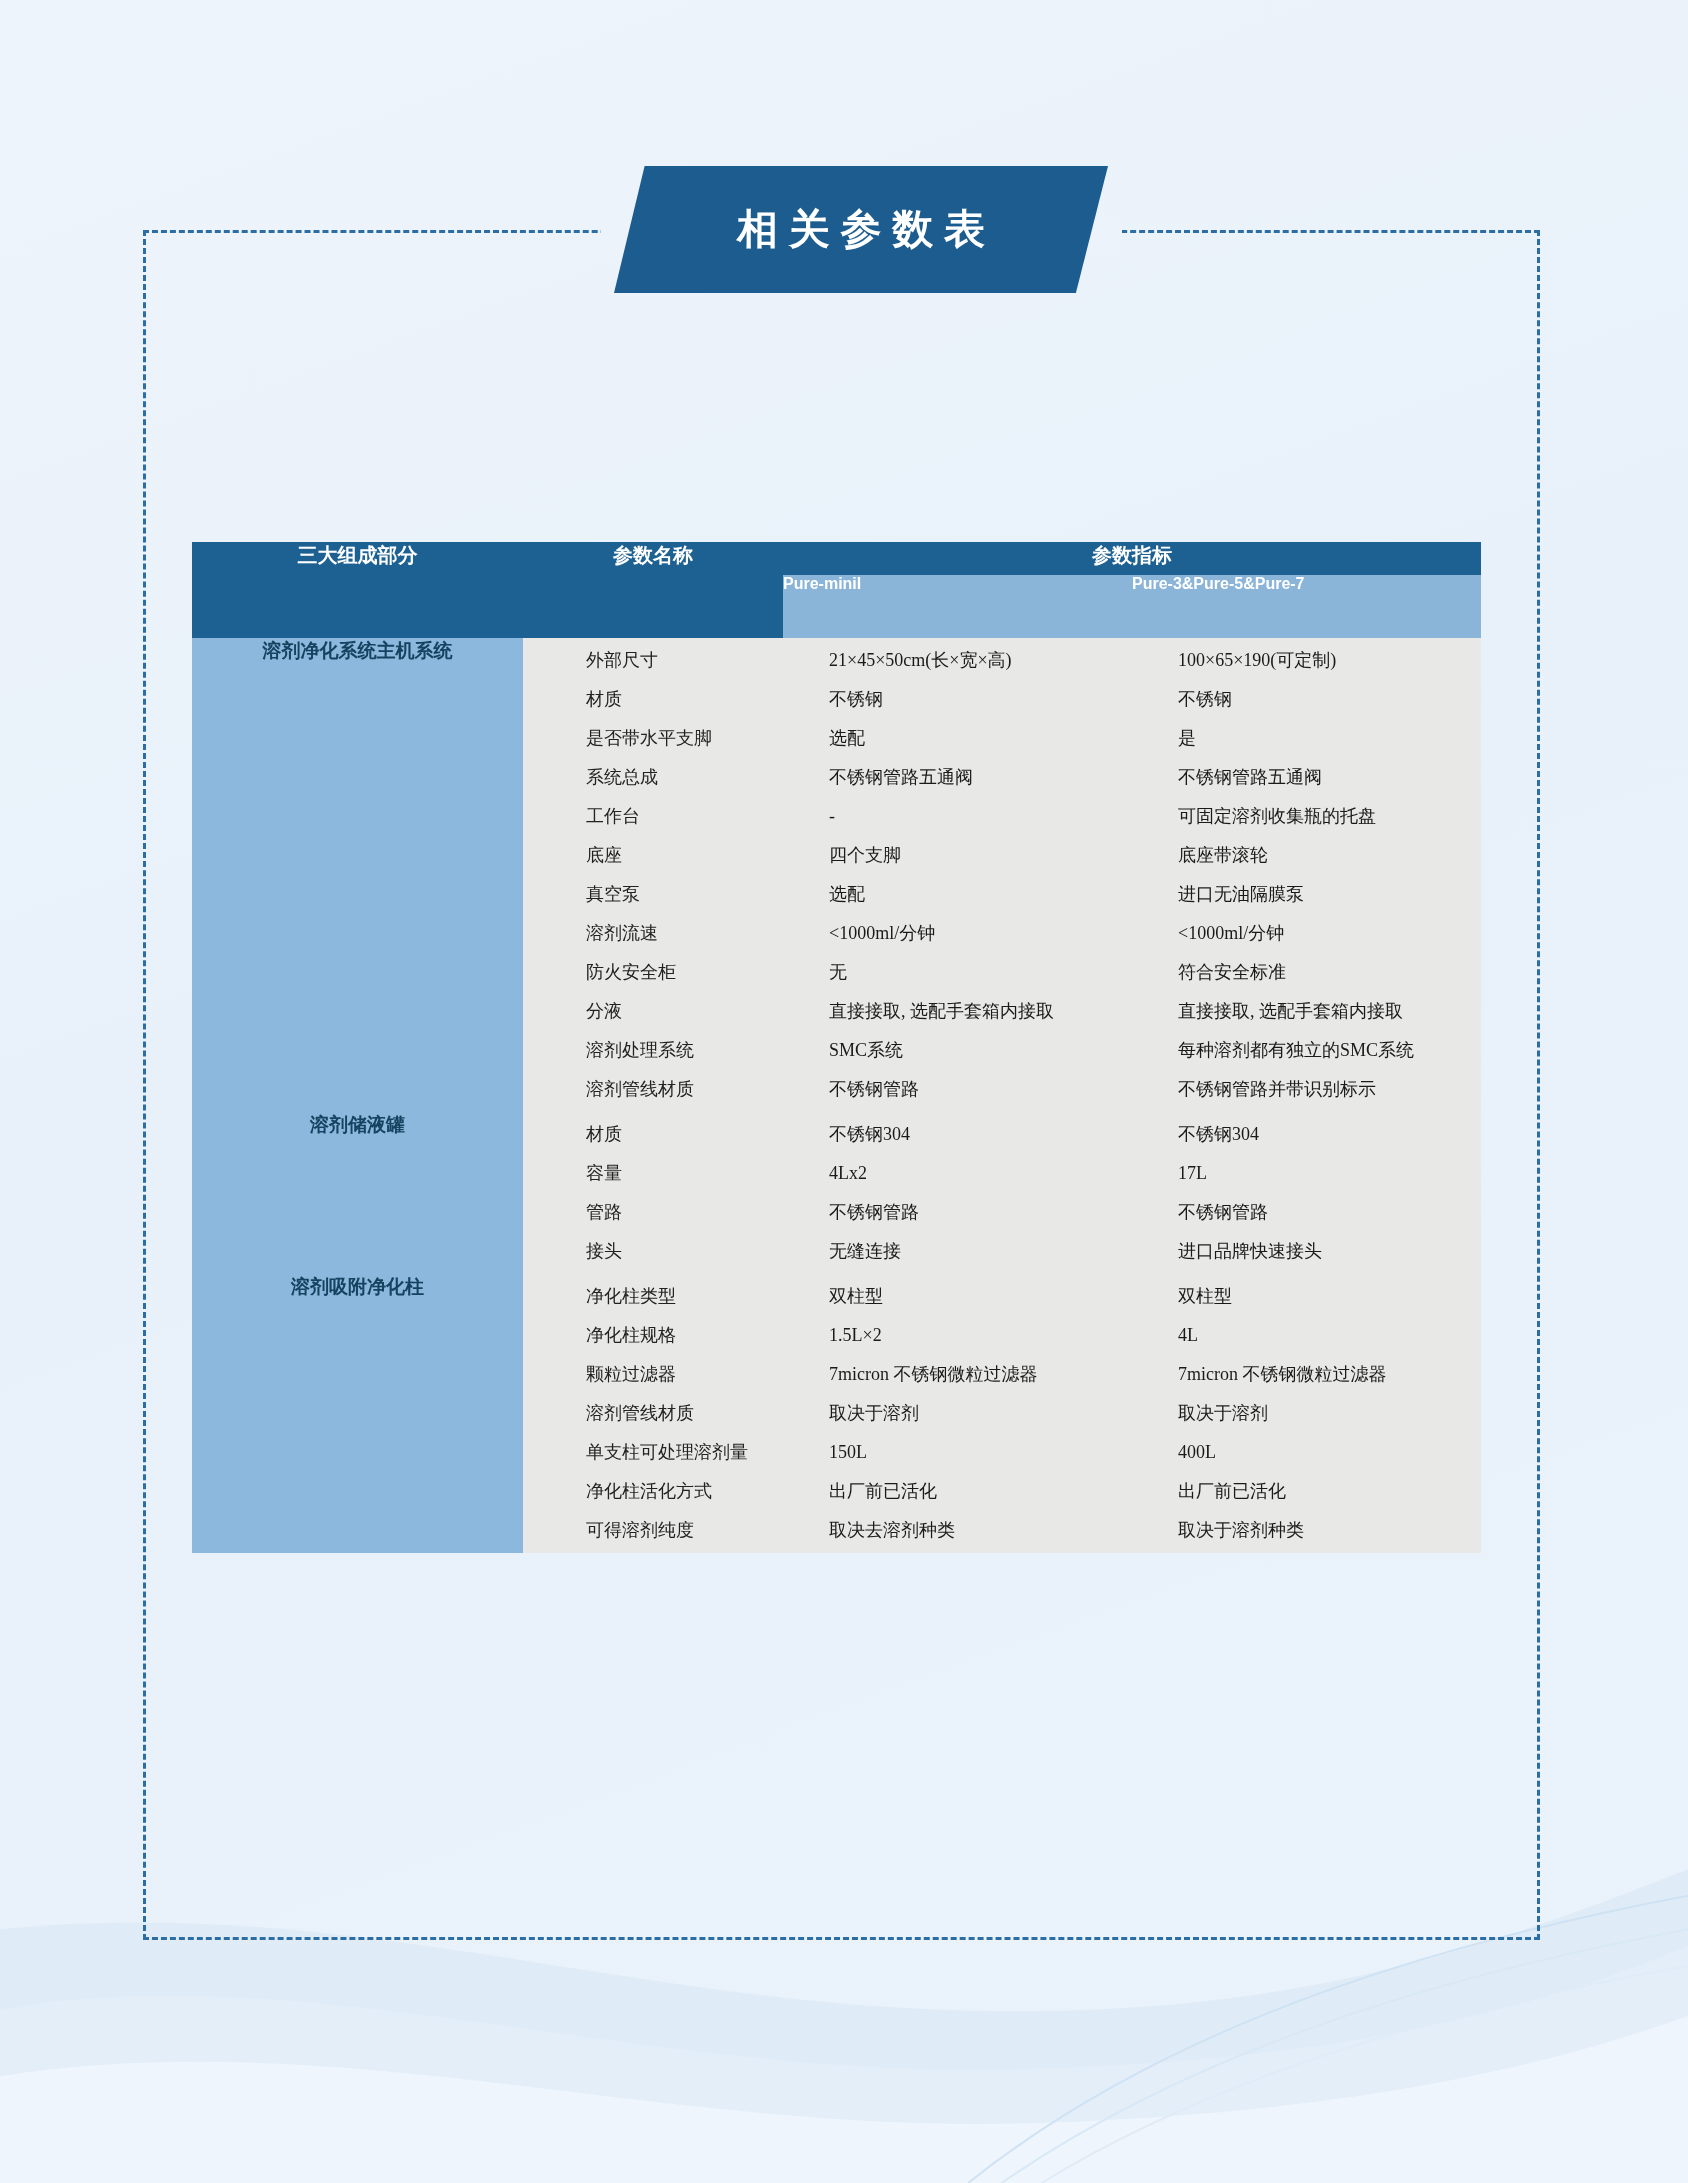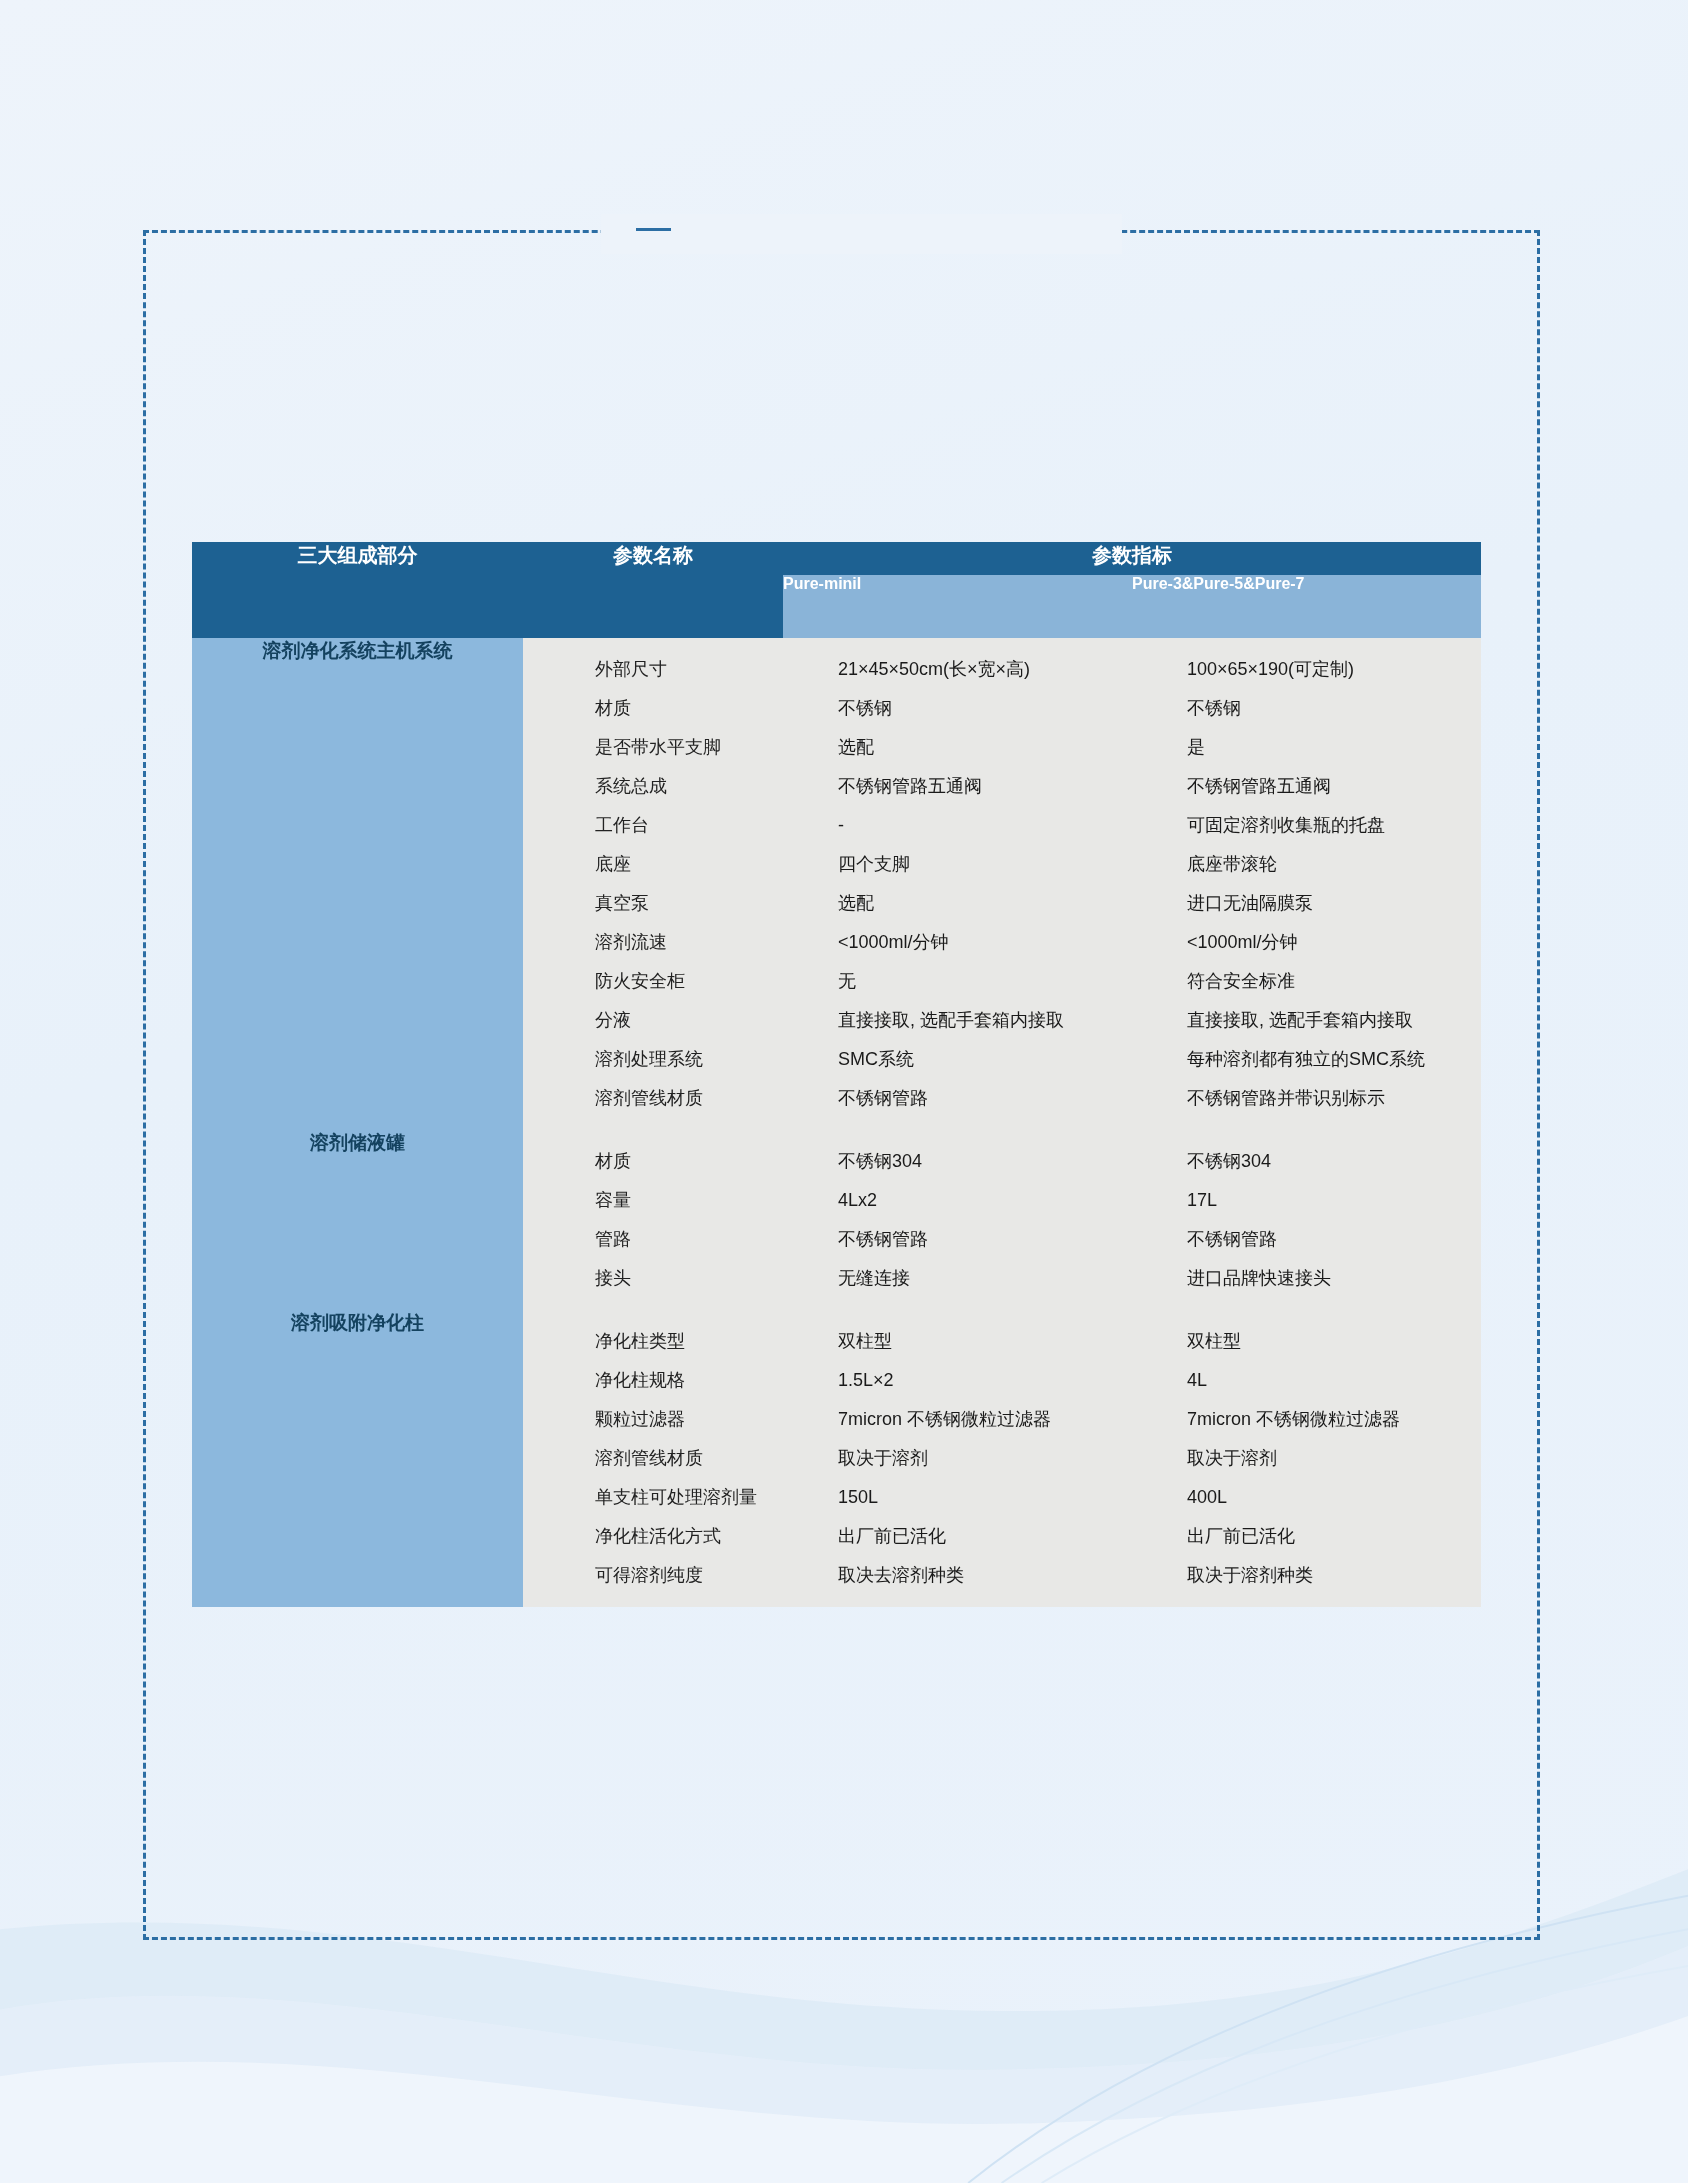--- a/index.html
+++ b/index.html
@@ -145,22 +145,23 @@
   }
   .list-cell {
     background: #e8e8e6;
     border-top: 4px solid #ffffff;
     border-right: 2px solid #ffffff;
     padding: 25px 0 27px 0;
   }
   .list-cell:last-child { border-right: 0; }
   .list-cell ul {
     list-style: none;
-    margin: 12px;
+    margin: 3px;
     padding: 0 13.4px 0 43px;
+    font-family: Liberation Serif, serif;
   }
   .list-cell li {
     font-size: 18px;
     line-height: 39px;
     color: #1a1a1a;
     white-space: nowrap;
   }
   .col-param ul { padding-left: 60px; }
   .col-param li { color: #222; }
 </style>
@@ -175,20 +176,24 @@
     <path d="M0,740 C520,660 1000,830 1560,810 C2050,793 2330,720 2528,650 L2528,900 L0,900 Z" fill="#eff5fc" opacity="0.9"></path>
     <path d="M1450,900 C1700,700 2050,560 2528,470" fill="none" stroke="#cfe2f3" stroke-width="3"></path>
     <path d="M1500,900 C1760,720 2100,600 2528,520" fill="none" stroke="#d8e8f6" stroke-width="3"></path>
     <path d="M1560,900 C1820,740 2160,640 2528,575" fill="none" stroke="#dfecf8" stroke-width="3"></path>
   </svg>
 
   <div class="dashed-frame"></div>
   <div class="frame-gap"></div>
   <div class="banner-dash left"></div>
 
+  <div class="banner-wrap">
+    <div class="banner"></div>
+    <div class="banner-title">相关参数表</div>
+  </div>
 
   <div class="table-wrap">
     <table class="param-table">
       <colgroup>
         <col style="width:331px">
         <col style="width:260px">
         <col style="width:349px">
         <col style="width:349px">
       </colgroup>
       <thead>

